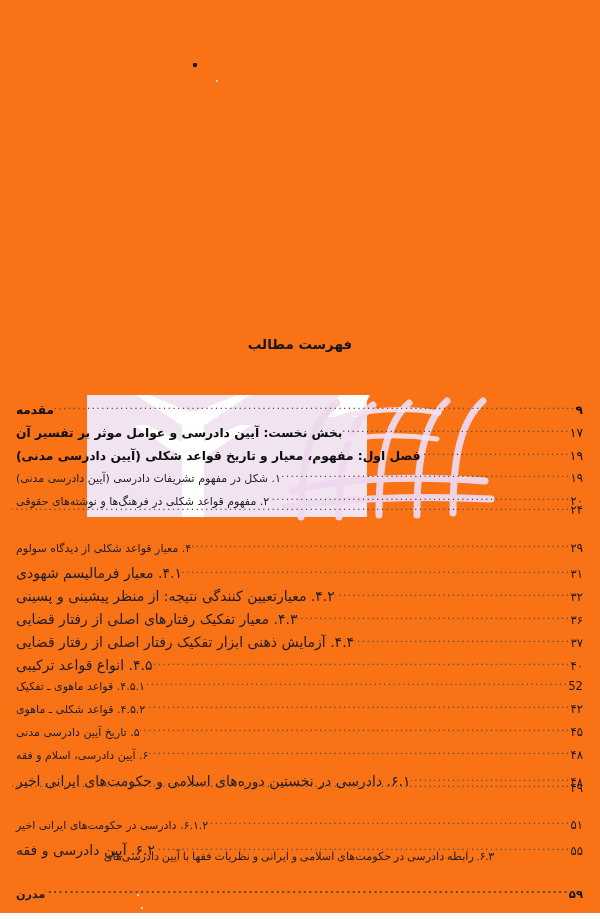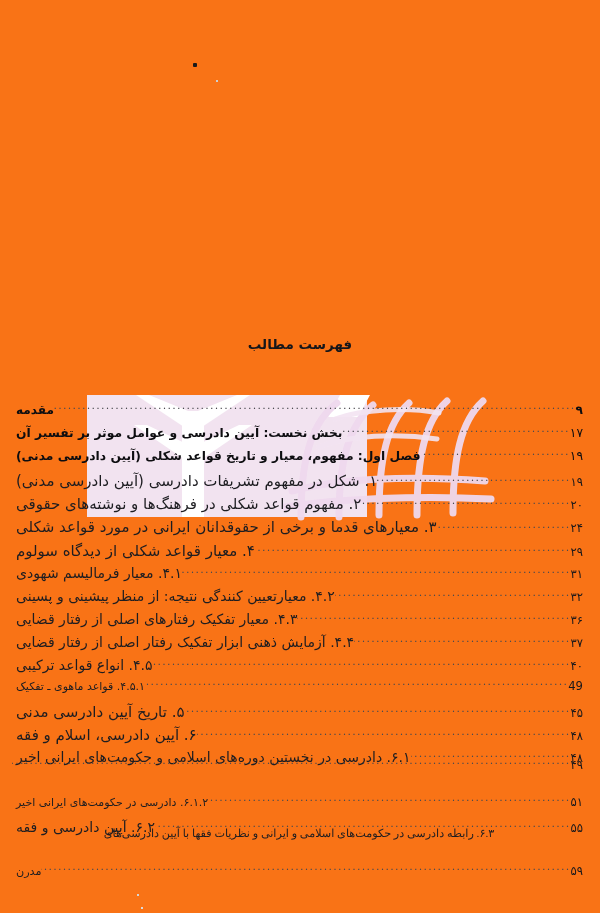--- a/index.html
+++ b/index.html
@@ -164,21 +164,21 @@
     font-weight: 400;
     font-size: 12.3px;
     color: #0d0d10;
   }
   .lvl-front > .label,
   .lvl-front > .page-num {
     font-weight: 700;
     font-size: 12.1px;
     color: #0d0d10;
   }
-  .lvl-1 > .label { font-size: 15px; }
+  .lvl-1 > .label { font-size: 11px; }
   .lvl-2 > .label { font-size: 14px; }
   .lvl-3 > .label { font-size: 11.0px; }
 
   
   .toc-row.wrap {
     height: auto;
     display: block;
     white-space: normal;
   }
   .toc-row.wrap .wrap-line1 {
@@ -189,20 +189,21 @@
     color: #1d1d21;
     padding-right: 2px;
     font-family: Liberation Serif, serif;
   }
   .toc-row.wrap .wrap-line2 {
     display: flex;
     flex-direction: row-reverse;
     align-items: baseline;
     width: 100%;
     height: 23.1px;
+    font-weight: bold;
   }
   .toc-row.wrap .wrap-line2 .label { font-size: 11.2px; }
 </style>
 </head>
 <body>
 
 <div class="page">
 
   <div class="speck"></div>
   <div class="speck-faint"></div>
@@ -267,21 +268,20 @@
       <span class="page-num">۱۹</span>
     </div>
 
     <div class="toc-row lvl-1">
       <span class="label">۲. مفهوم قواعد شکلی در فرهنگ‌ها و نوشته‌های حقوقی</span>
       <span class="leader"></span>
       <span class="page-num">۲۰</span>
     </div>
 
     <div class="toc-row lvl-1">
-      <span class="label">۳. معیارهای قدما و برخی از حقوقدانان ایرانی در مورد قواعد شکلی</span>
       <span class="leader"></span>
       <span class="page-num">۲۴</span>
     </div>
 
     <div class="toc-row lvl-1">
       <span class="label">۴. معیار قواعد شکلی از دیدگاه سولوم</span>
       <span class="leader"></span>
       <span class="page-num">۲۹</span>
     </div>
 
@@ -311,23 +311,28 @@
 
     <div class="toc-row lvl-2">
       <span class="label">۴.۵. انواع قواعد ترکیبی</span>
       <span class="leader"></span>
       <span class="page-num">۴۰</span>
     </div>
 
     <div class="toc-row lvl-3">
       <span class="label">۴.۵.۱. قواعد ماهوی ـ تفکیک</span>
       <span class="leader"></span>
-      <span class="page-num">49</span>
-    </div>
-
+      <span class="page-num">52</span>
+    </div>
+
+    <div class="toc-row lvl-3">
+      <span class="label">۴.۵.۲. قواعد شکلی ـ ماهوی</span>
+      <span class="leader"></span>
+      <span class="page-num">۴۲</span>
+    </div>
 
     <div class="toc-row lvl-1">
       <span class="label">۵. تاریخ آیین دادرسی مدنی</span>
       <span class="leader"></span>
       <span class="page-num">۴۵</span>
     </div>
 
     <div class="toc-row lvl-1">
       <span class="label">۶. آیین دادرسی، اسلام و فقه</span>
       <span class="leader"></span>

